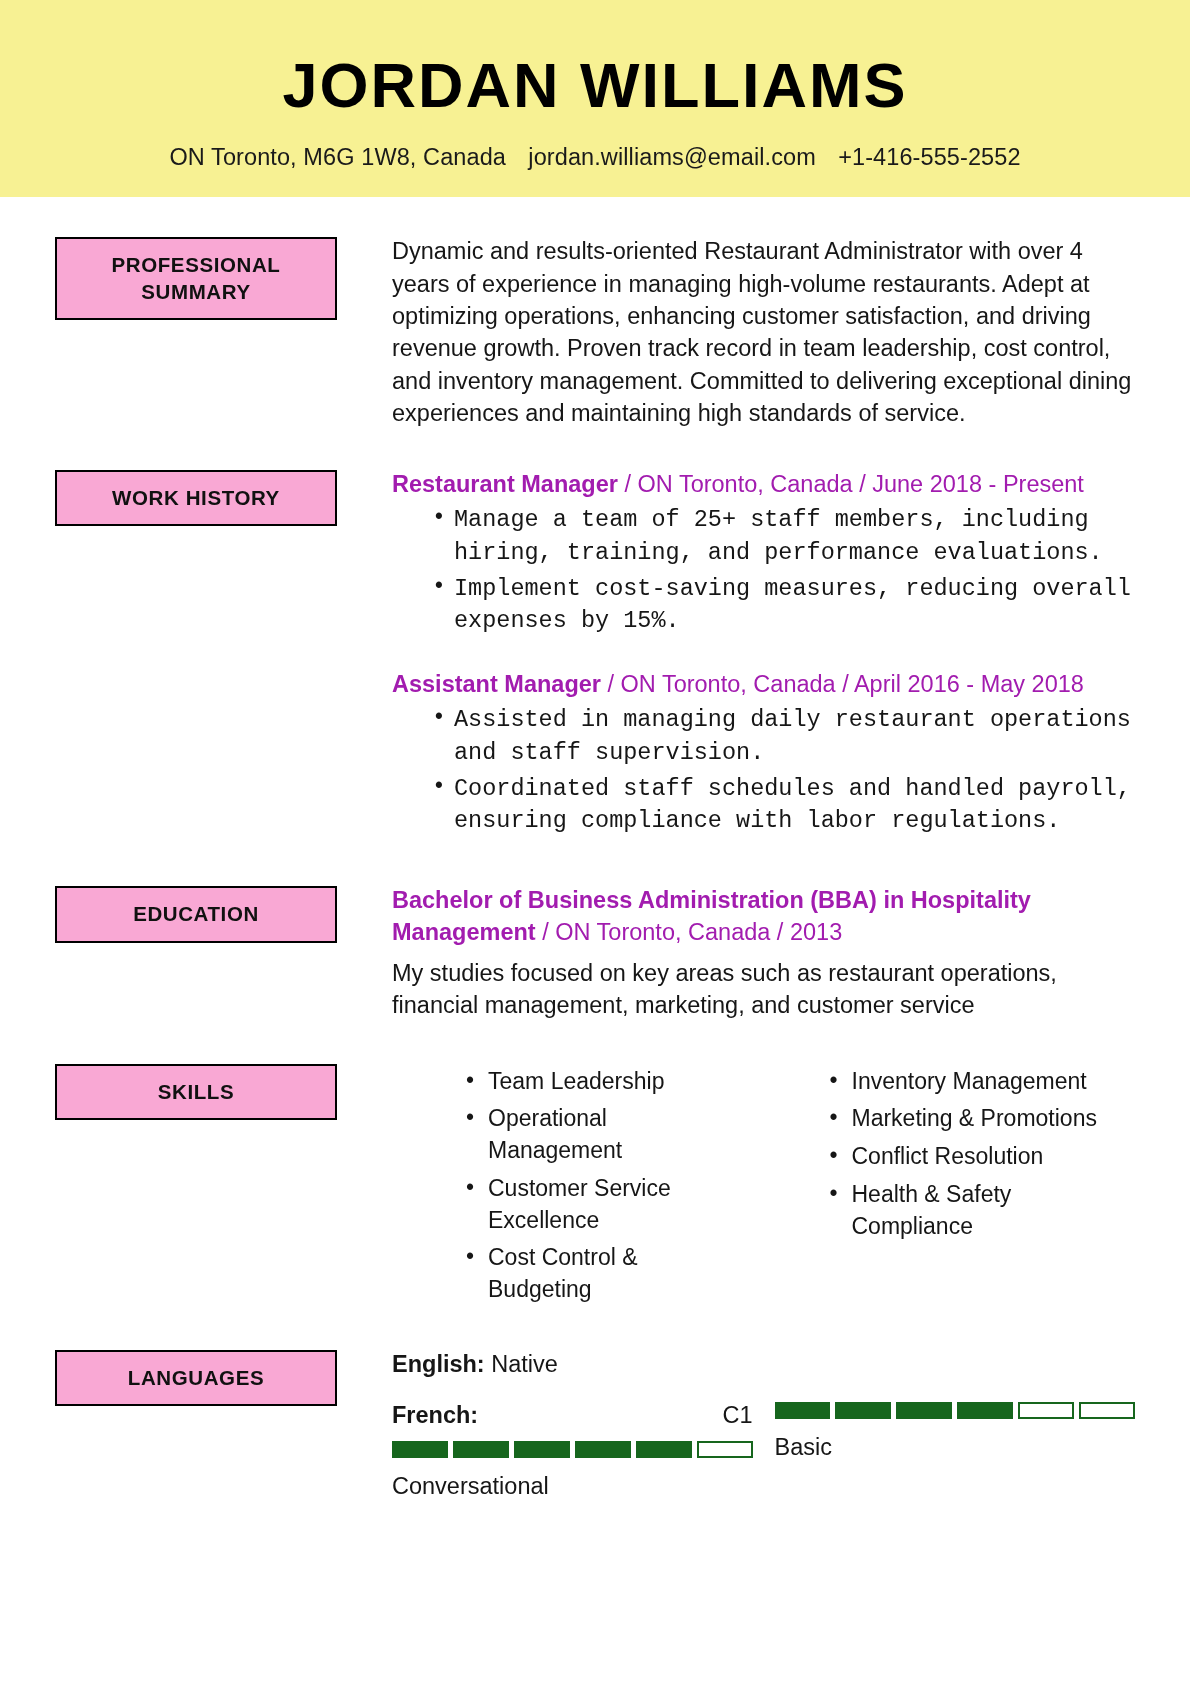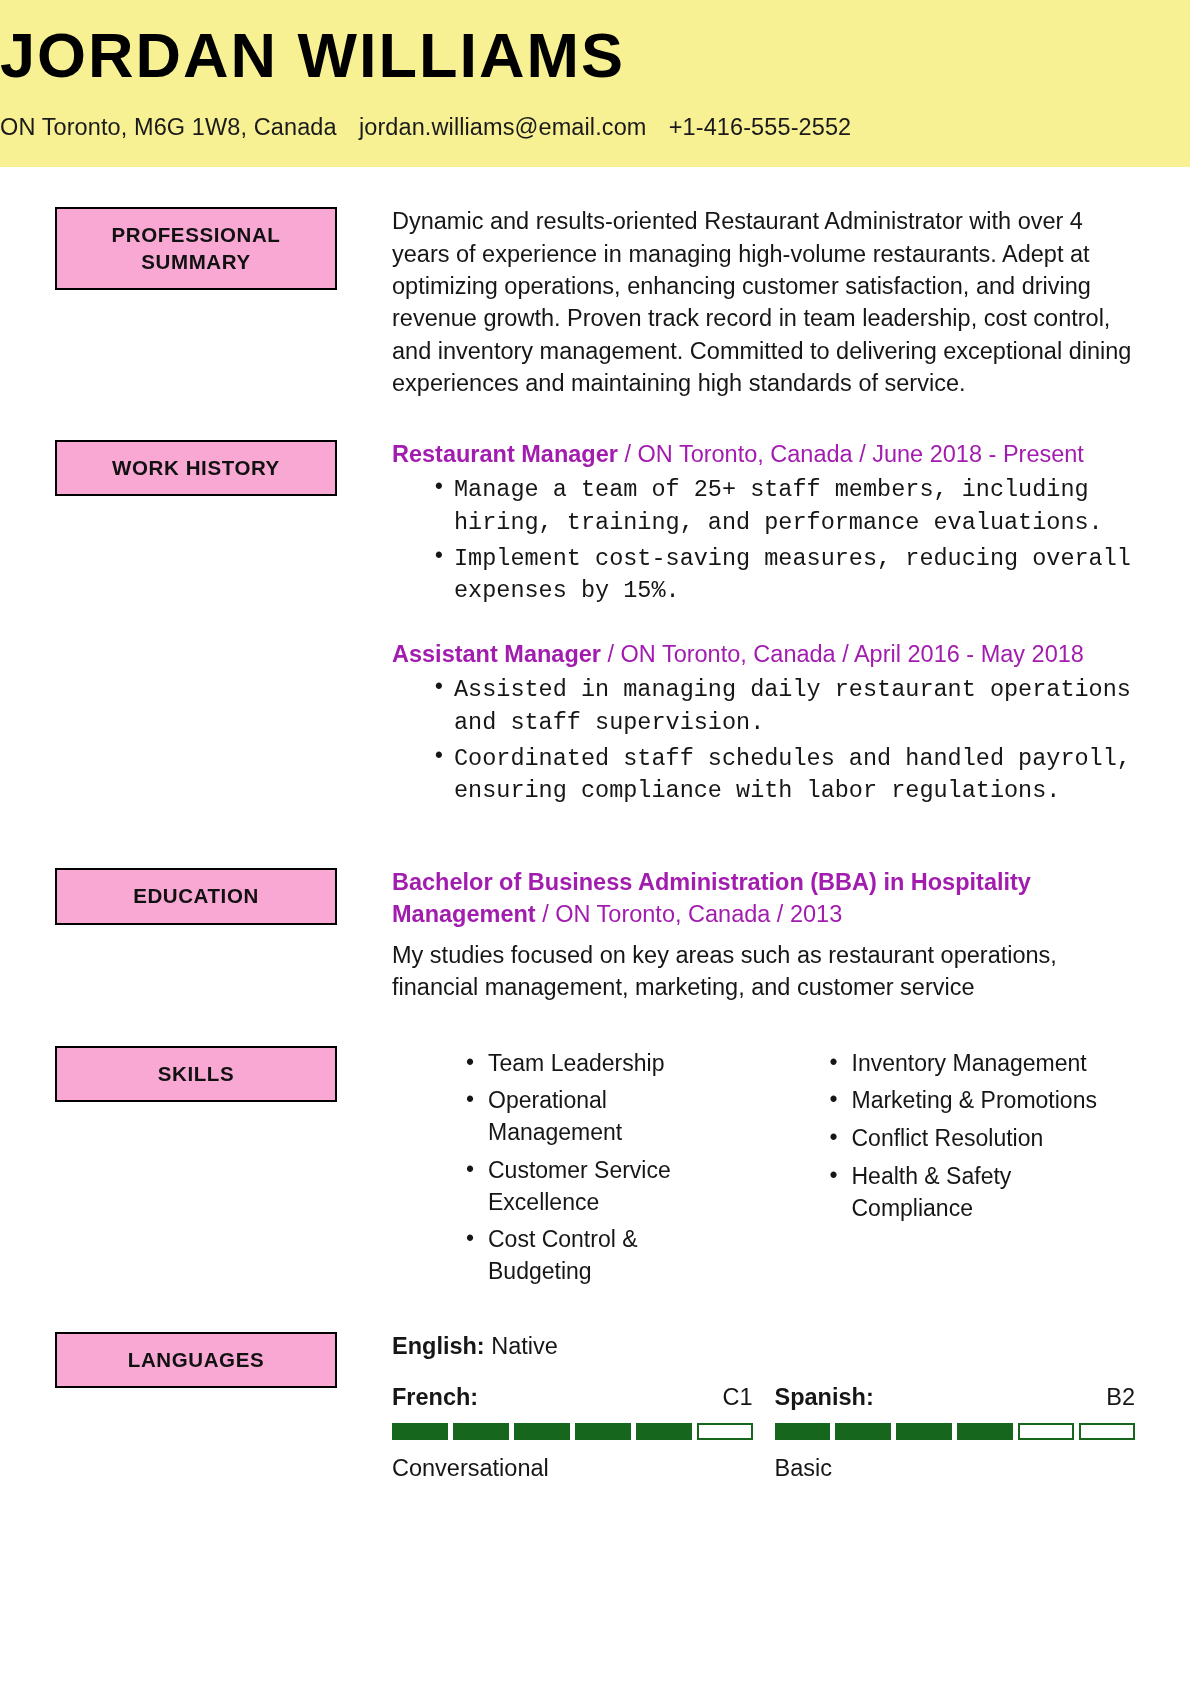--- a/index.html
+++ b/index.html
@@ -10,22 +10,22 @@
     background: #ffffff;
     font-family: "Liberation Sans", sans-serif;
     color: #111111;
     -webkit-font-smoothing: antialiased;
   }
 
   
   .header {
     background: #f7f193;
     width: 100%;
-    padding: 22px 0 26px 0;
-    text-align: left;
+    padding: 52px 0 26px 0;
+    text-align: center;
   }
   .full-name {
     font-size: 63px;
     font-weight: 700;
     letter-spacing: 2px;
     line-height: 1.05;
     margin: 0 0 26px 0;
     color: #000000;
     font-family: "Liberation Sans", sans-serif;
   }
@@ -68,21 +68,21 @@
   }
 
   
   p.summary {
     margin: 0;
     font-size: 23.5px;
     line-height: 1.38;
     color: #161616;
   }
   .entry { margin-bottom: 22px; }
-  .entry:last-child { margin-bottom: 16px; }
+  .entry:last-child { margin-bottom: 4px; }
   .entry-heading {
     font-size: 23.5px;
     line-height: 1.38;
     margin: 0 0 4px 0;
     color: #a21caf;
   }
   .entry-heading b { font-weight: 700; }
   ul.bullets {
     margin: 0;
     padding-left: 40px;
@@ -301,24 +301,20 @@
             <span class="seg filled"></span>
             <span class="seg filled"></span>
             <span class="seg filled"></span>
             <span class="seg filled"></span>
             <span class="seg"></span>
           </div>
           <div class="lang-desc">Conversational</div>
         </div>
 
         <div class="lang-item">
-          <div class="lang-top">
-            <span class="lang-name">Spanish:</span>
-            <span class="lang-level">B2</span>
-          </div>
           <div class="lang-bar">
             <span class="seg filled"></span>
             <span class="seg filled"></span>
             <span class="seg filled"></span>
             <span class="seg filled"></span>
             <span class="seg"></span>
             <span class="seg"></span>
           </div>
           <div class="lang-desc">Basic</div>
         </div>

